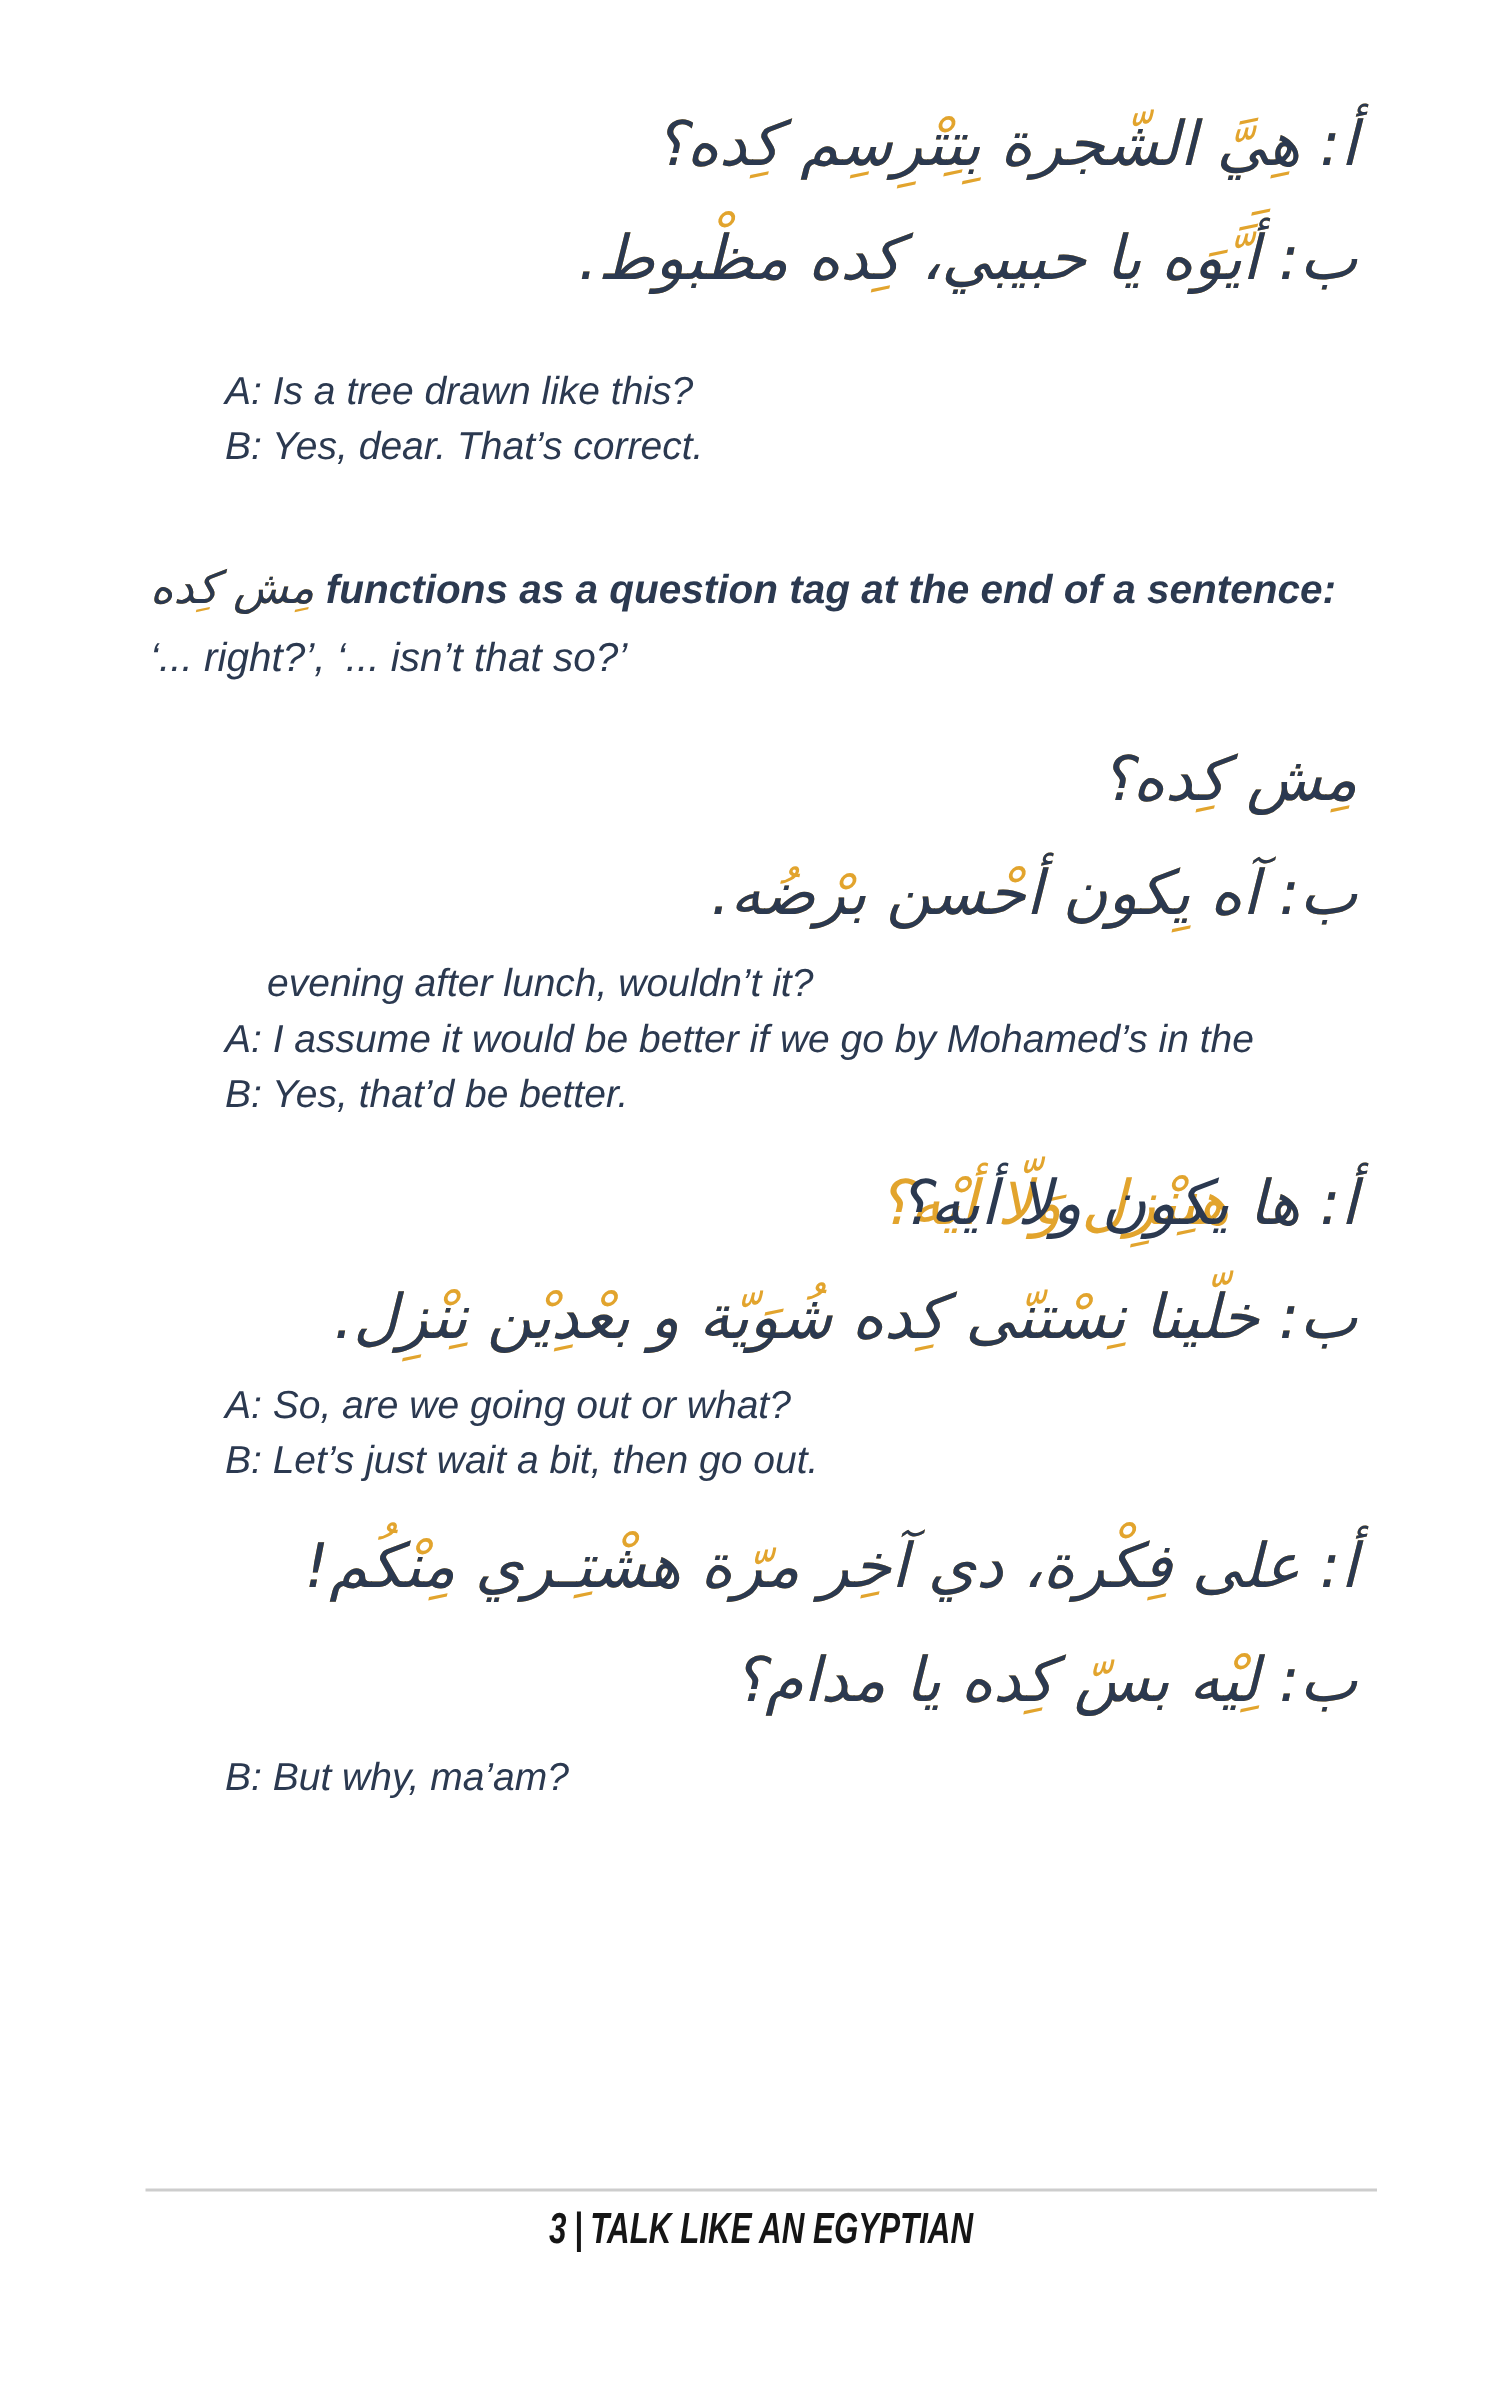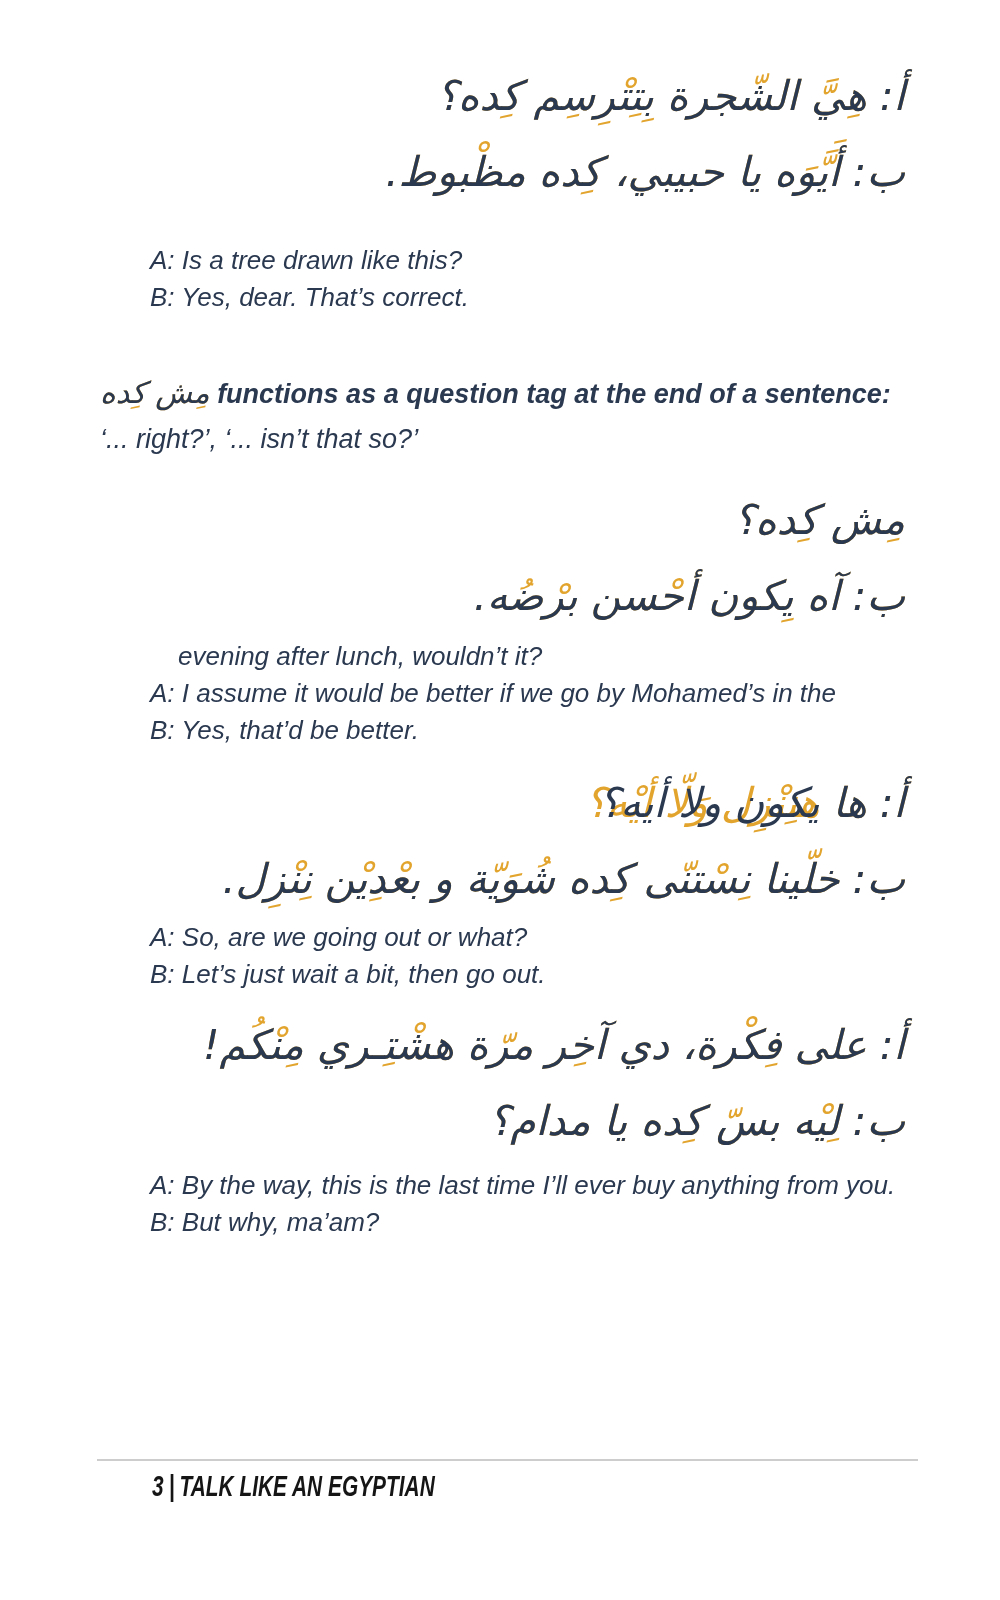--- a/index.html
+++ b/index.html
@@ -57,21 +57,21 @@
   .mt-en2{margin-top:4px;}
   .mt-note2{margin-top:12px;}
   .mt-d3{margin-top:16px;}
   .mt-en3{margin-top:2px;}
   .mt-d4{margin-top:14px;}
   .mt-en4{margin-top:8px;}
 
   
   .footer{position:absolute;left:97px;right:82px;top:1459px;}
   .footer-divider{height:2px;background:#cdcdcd;}
-  .footer-line{text-align:left;margin-top:9px;}
+  .footer-line{text-align:center;margin-top:9px;}
   .footer-text{
     display:inline-block;
     transform:scaleX(0.72);
     transform-origin:50% 50%;
     font-weight:bold;
     font-size:29px;
     letter-spacing:0px;
     color:#151515;
     white-space:nowrap;
   }
@@ -115,21 +115,20 @@
     <div class="en-block mt-en3">
       <div class="en-line">A: So, are we going out or what?</div>
       <div class="en-line">B: Let’s just wait a bit, then go out.</div>
     </div>
 
     <div class="ar-block offset-33 mt-d4">
       <div class="ar-line"><span class="ar-bind"><span class="ar-under">أ: على فِكْرة، دي آخِر مرّة هشْتِـري مِنْكُم!</span><span class="ar-over">أ: على فكرة، دي آخر مرة هشتـري منكم!</span></span></div>
       <div class="ar-line"><span class="ar-bind"><span class="ar-under">ب: لِيْه بسّ كِده يا مدام؟</span><span class="ar-over">ب: ليه بس كده يا مدام؟</span></span></div>
     </div>
     <div class="en-block mt-en4">
-      <div class="en-line">A: By the way, this is the last time I’ll ever buy anything from you.</div>
       <div class="en-line">B: But why, ma’am?</div>
     </div>
 
   </div>
 
   <div class="footer">
     <div class="footer-divider"></div>
     <div class="footer-line">
       <span class="footer-text"><span>3</span><span class="bar">|</span><span>TALK LIKE AN EGYPTIAN</span></span>
     </div>

